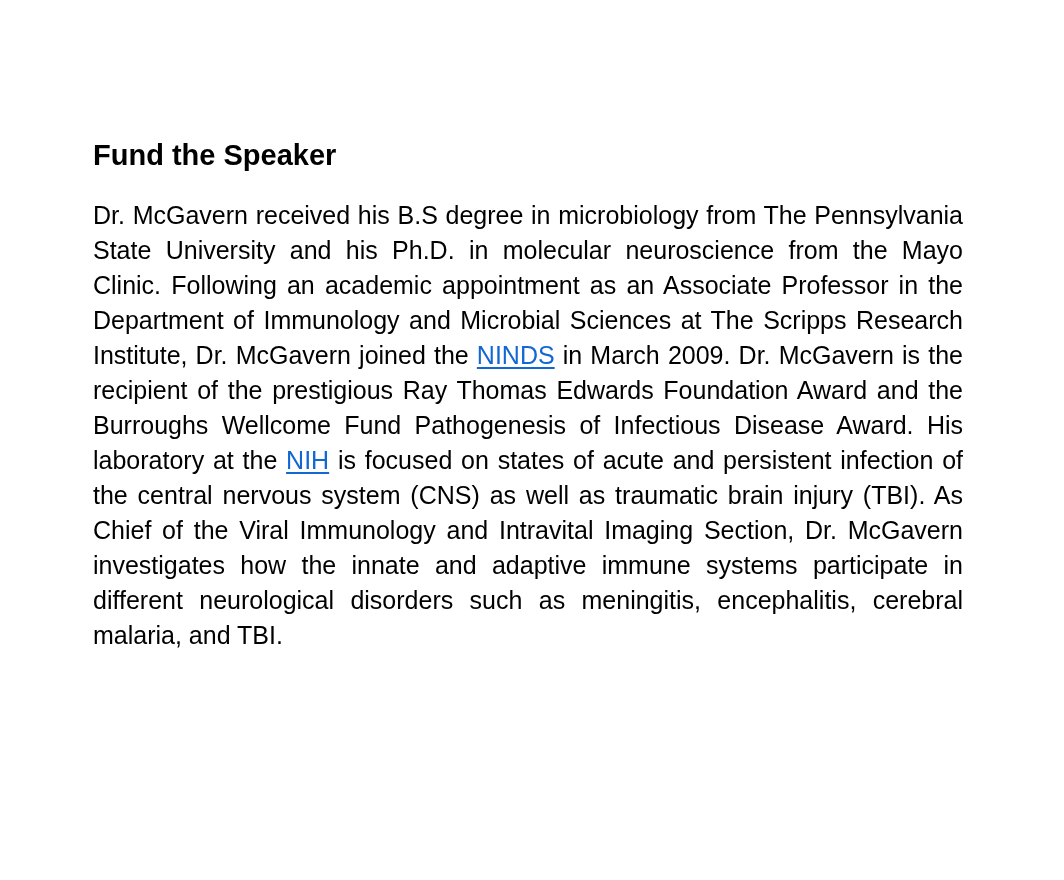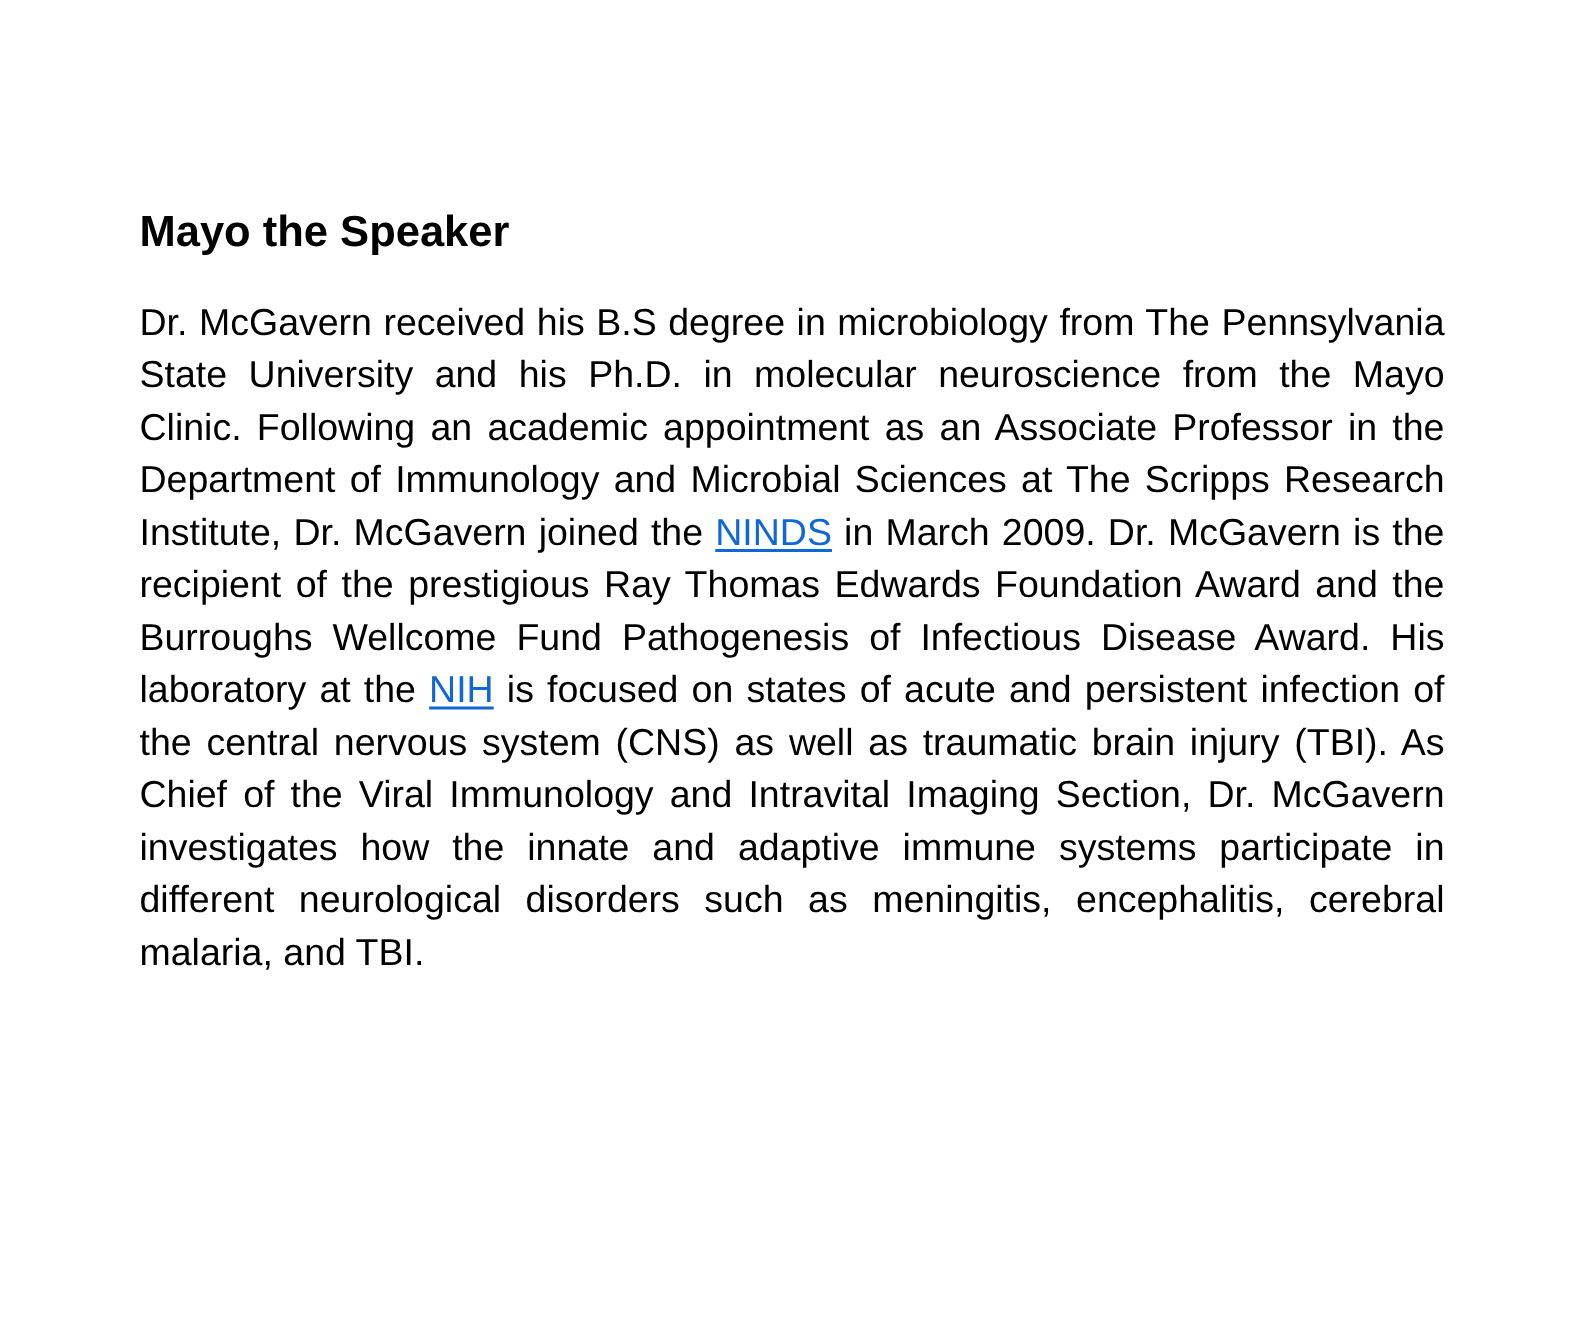--- a/index.html
+++ b/index.html
@@ -44,16 +44,16 @@
     text-underline-offset: 3px;
     text-decoration-thickness: 2px;
     font-weight: 400;
     cursor: pointer;
   }
 </style>
 </head>
 <body>
 
 <div class="page">
-  <h1 class="doc-heading">Mayo the Speaker</h1>
+  <h1 class="doc-heading">Fund the Speaker</h1>
 
   <p class="doc-paragraph"><span>Dr. McGavern received his B.S degree in microbiology from The Pennsylvania State University and his Ph.D. in molecular neuroscience from the Mayo Clinic. Following an academic appointment as an Associate Professor in the Department of Immunology and Microbial Sciences at The Scripps Research Institute, Dr. McGavern joined the </span><a class="doc-link" href="#">NINDS</a><span> in March 2009. Dr. McGavern is the recipient of the prestigious Ray Thomas Edwards Foundation Award and the Burroughs Wellcome Fund Pathogenesis of Infectious Disease Award. His laboratory at the </span><a class="doc-link" href="#">NIH</a><span> is focused on states of acute and persistent infection of the central nervous system (CNS) as well as traumatic brain injury (TBI). As Chief of the Viral Immunology and Intravital Imaging Section, Dr. McGavern investigates how the innate and adaptive immune systems participate in different neurological disorders such as meningitis, encephalitis, cerebral malaria, and TBI.</span></p>
 </div>
 
 </body></html>

